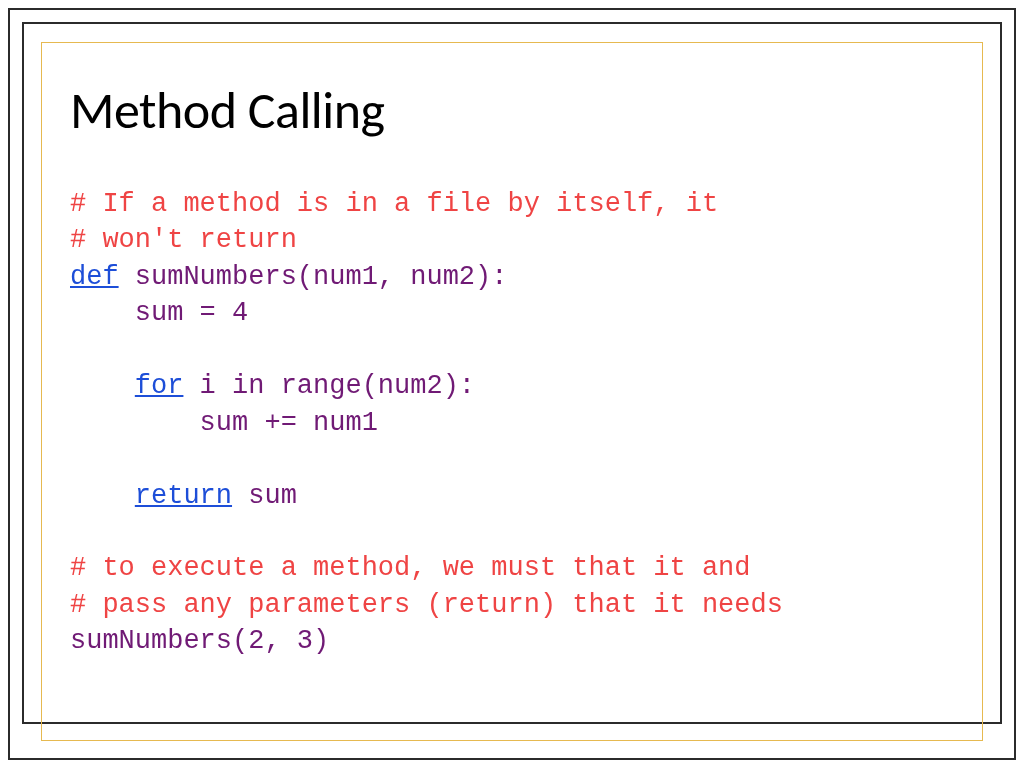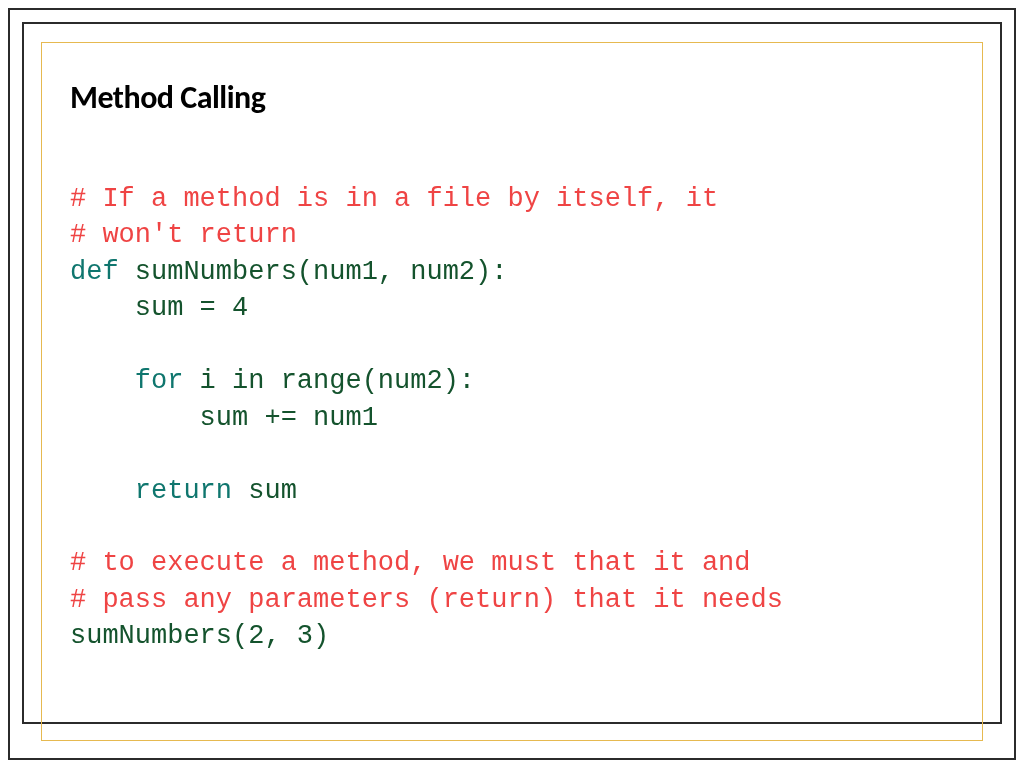--- a/index.html
+++ b/index.html
@@ -34,36 +34,36 @@
       bottom: 27px;
       border: 1px solid #e6b950;
     }
     .content {
       position: absolute;
       top: 78px;
       left: 70px;
       right: 70px;
     }
     .title {
-      font-size: 32px;
-      font-weight: 700;
+      font-size: 52px;
+      font-weight: 400;
       color: #000;
-      margin-bottom: 64px;
+      margin-bottom: 44px;
       letter-spacing: -0.5px;
     }
     .code {
       font-family: Consolas, "Courier New", monospace;
       font-size: 27px;
       line-height: 1.35;
       color: #333;
       white-space: pre;
     }
     .comment { color: #ef4444; }
-    .keyword { color: #0f766e; }
-    .plain { color: #14532d; }
+    .keyword { color: #1d4ed8; text-decoration: underline; }
+    .plain { color: #701a75; }
   </style>
 </head>
 <body>
 
 <div class="outer-frame"></div>
 <div class="inner-frame-black"></div>
 <div class="inner-frame-gold"></div>
 
 <div class="content">
   <h1 class="title">Method Calling</h1>

